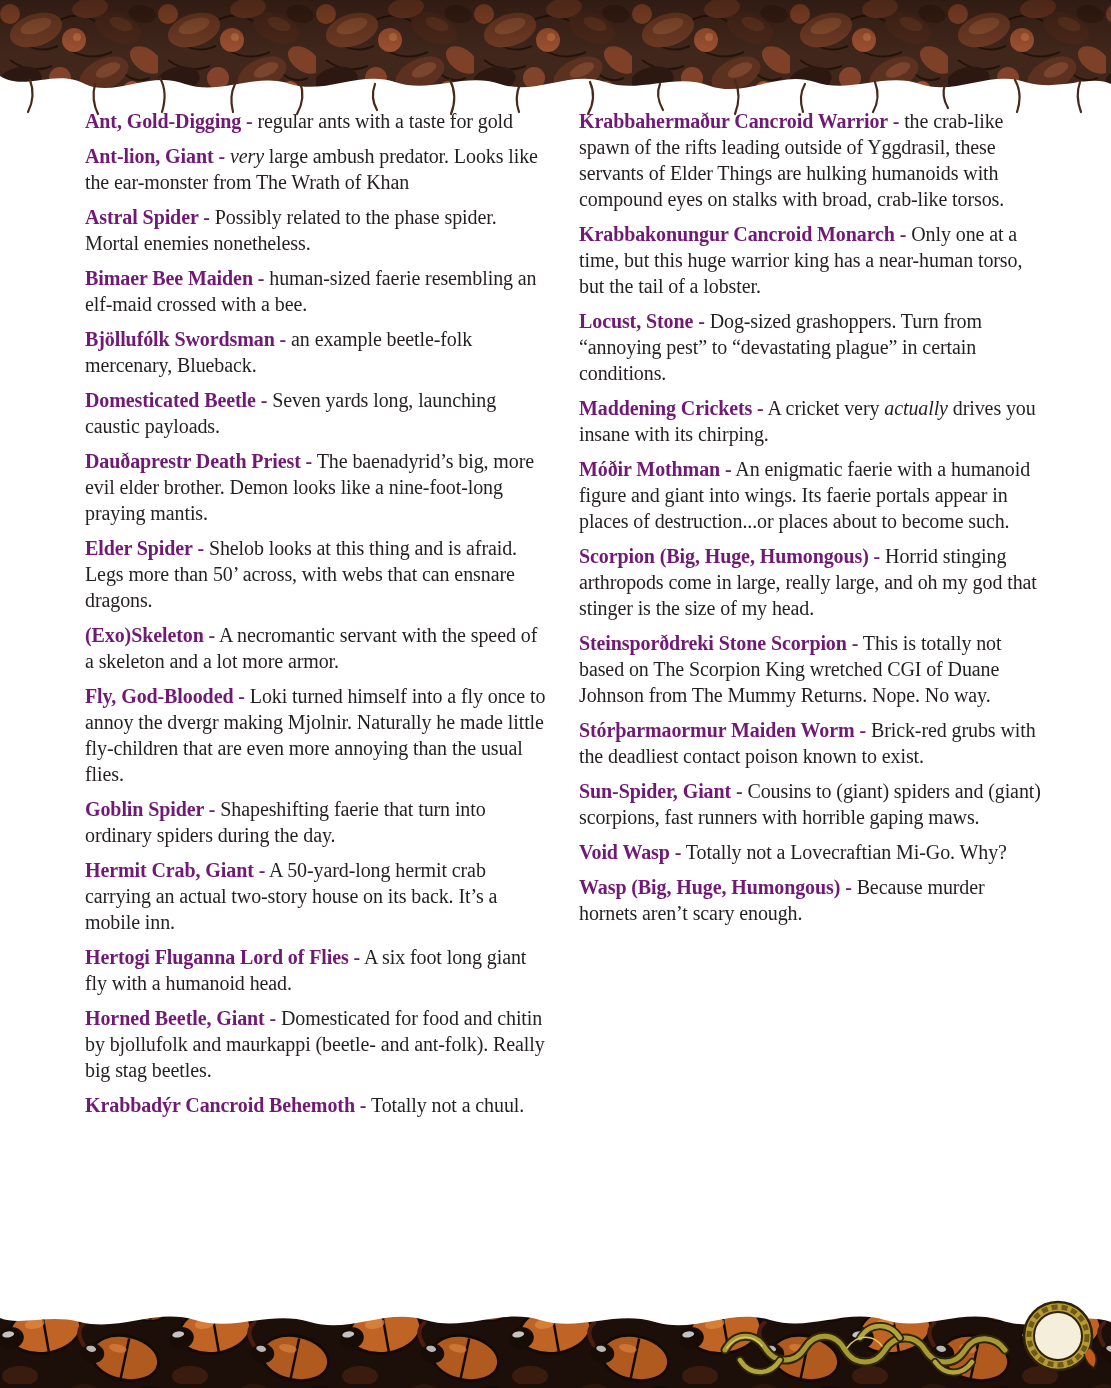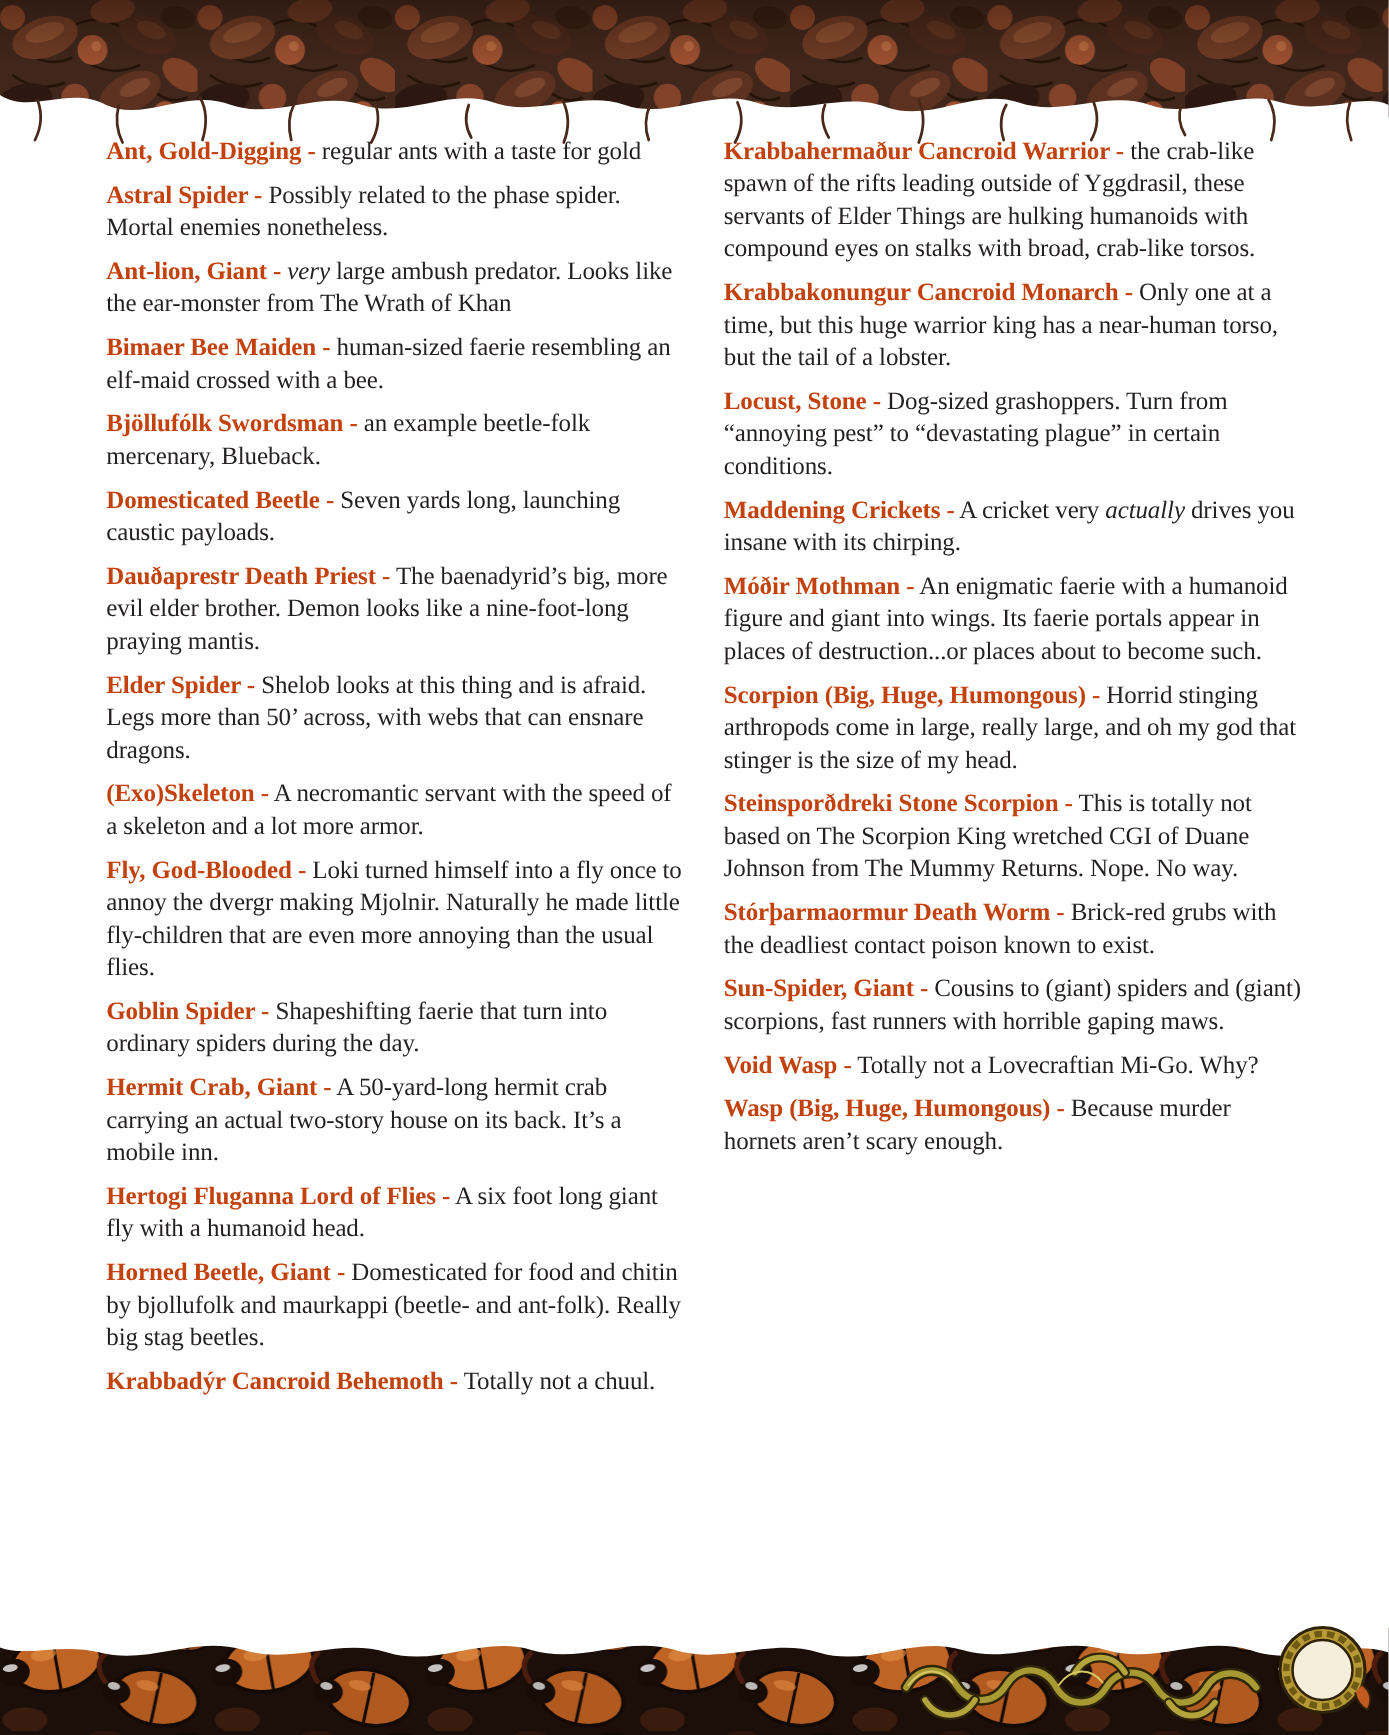--- a/index.html
+++ b/index.html
@@ -14,21 +14,21 @@
     position:absolute;top:108px;left:85px;width:960px;
     display:flex;gap:32px;
   }
   .col{width:462px;}
   p.entry{
     margin:0 0 9px 0;
     font-size:20px;line-height:26px;
     color:#241f20;
     letter-spacing:-0.1px;
   }
-  .term{font-weight:bold;color:#c2410c;}
+  .term{font-weight:bold;color:#701a75;}
   .ital{font-style:italic;}
 </style>
 </head>
 <body>
 
 <svg class="banner top" width="1111" height="118" viewBox="0 0 1111 118" aria-hidden="true">
   <defs>
     <pattern id="antp" width="158" height="96" patternUnits="userSpaceOnUse">
       <rect width="158" height="96" fill="#40261b"></rect>
       <g fill="none" stroke="#241309" stroke-width="2">
@@ -81,22 +81,22 @@
     <path d="M875 82 q6 16 -2 30"></path>
       <path d="M945 84 q-4 12 3 24"></path>
     <path d="M1015 80 q8 14 2 32"></path>
       <path d="M1080 82 q-5 14 1 30"></path>
   </g>
 </svg>
 
 <div class="content">
   <div class="col">
       <p class="entry"><span class="term">Ant, Gold-Digging -</span> <span class="desc">regular ants with a taste for gold</span></p>
+      <p class="entry"><span class="term">Ant-lion, Giant  -</span> <span class="desc ital">very</span><span class="desc"> large ambush predator. Looks like the ear-monster from The Wrath of Khan</span></p>
       <p class="entry"><span class="term">Astral Spider -</span> <span class="desc">Possibly related to the phase spider. Mortal enemies nonetheless.</span></p>
-      <p class="entry"><span class="term">Ant-lion, Giant  -</span> <span class="desc ital">very</span><span class="desc"> large ambush predator. Looks like the ear-monster from The Wrath of Khan</span></p>
       <p class="entry"><span class="term">Bimaer Bee Maiden -</span> <span class="desc">human-sized faerie resembling an elf-maid crossed with a bee.</span></p>
       <p class="entry"><span class="term">Bjöllufólk Swordsman -</span> <span class="desc">an example beetle-folk mercenary, Blueback.</span></p>
       <p class="entry"><span class="term">Domesticated Beetle -</span> <span class="desc">Seven yards long, launching caustic payloads.</span></p>
       <p class="entry"><span class="term">Dauðaprestr  Death Priest -</span> <span class="desc">The baenadyrid’s big, more evil elder brother. Demon looks like a nine-foot-long praying mantis.</span></p>
       <p class="entry"><span class="term">Elder Spider -</span> <span class="desc">Shelob looks at this thing and is afraid. Legs more than 50’ across, with webs that can ensnare dragons.</span></p>
       <p class="entry"><span class="term">(Exo)Skeleton -</span> <span class="desc">A necromantic servant with the speed of a skeleton and a lot more armor.</span></p>
       <p class="entry"><span class="term">Fly, God-Blooded -</span> <span class="desc">Loki turned himself into a fly once to annoy the dvergr making Mjolnir. Naturally he made little fly-children that are even more annoying than the usual flies.</span></p>
       <p class="entry"><span class="term">Goblin Spider -</span> <span class="desc">Shapeshifting faerie that turn into ordinary spiders during the day.</span></p>
       <p class="entry"><span class="term">Hermit Crab, Giant -</span> <span class="desc">A 50-yard-long hermit crab carrying an actual two-story house on its back. It’s a mobile inn.</span></p>
       <p class="entry"><span class="term">Hertogi Fluganna Lord of Flies -</span> <span class="desc">A six foot long giant fly with a humanoid head.</span></p>
@@ -104,21 +104,21 @@
       <p class="entry"><span class="term">Krabbadýr  Cancroid Behemoth -</span> <span class="desc">Totally not a chuul.</span></p>
     </div>
   <div class="col">
       <p class="entry"><span class="term">Krabbahermaður Cancroid Warrior -</span> <span class="desc">the crab-like spawn of the rifts leading outside of Yggdrasil, these servants of Elder Things are hulking humanoids with compound eyes on stalks with broad, crab-like torsos.</span></p>
       <p class="entry"><span class="term">Krabbakonungur Cancroid Monarch -</span> <span class="desc">Only one at a time, but this huge warrior king has a near-human torso, but the tail of a lobster.</span></p>
       <p class="entry"><span class="term">Locust, Stone -</span> <span class="desc">Dog-sized grashoppers. Turn from “annoying pest” to “devastating plague” in certain conditions.</span></p>
       <p class="entry"><span class="term">Maddening Crickets -</span> <span class="desc">A cricket very </span><span class="desc ital">actually</span><span class="desc"> drives you insane with its chirping.</span></p>
       <p class="entry"><span class="term">Móðir Mothman -</span> <span class="desc">An enigmatic faerie with a humanoid figure and giant into wings. Its faerie portals appear in places of destruction...or places about to become such.</span></p>
       <p class="entry"><span class="term">Scorpion (Big, Huge, Humongous) -</span> <span class="desc">Horrid stinging arthropods come in large, really large, and oh my god that stinger is the size of my head.</span></p>
       <p class="entry"><span class="term">Steinsporðdreki Stone Scorpion -</span> <span class="desc">This is totally not based on The Scorpion King wretched CGI of Duane Johnson from The Mummy Returns. Nope. No way.</span></p>
-      <p class="entry"><span class="term">Stórþarmaormur Death Worm -</span> <span class="desc">Brick-red grubs with the deadliest contact poison known to exist.</span></p>
+      <p class="entry"><span class="term">Stórþarmaormur Maiden Worm -</span> <span class="desc">Brick-red grubs with the deadliest contact poison known to exist.</span></p>
       <p class="entry"><span class="term">Sun-Spider, Giant -</span> <span class="desc">Cousins to (giant) spiders and (giant) scorpions, fast runners with horrible gaping maws.</span></p>
       <p class="entry"><span class="term">Void Wasp -</span> <span class="desc">Totally not a Lovecraftian Mi-Go. Why?</span></p>
       <p class="entry"><span class="term">Wasp (Big, Huge, Humongous) -</span> <span class="desc">Because murder hornets aren’t scary enough.</span></p>
     </div>
 </div>
 
 <svg class="banner bottom" width="1111" height="96" viewBox="0 0 1111 96" aria-hidden="true">
   <defs>
     <pattern id="btlp" width="170" height="92" patternUnits="userSpaceOnUse">
       <rect width="170" height="92" fill="#1c0e08"></rect>

